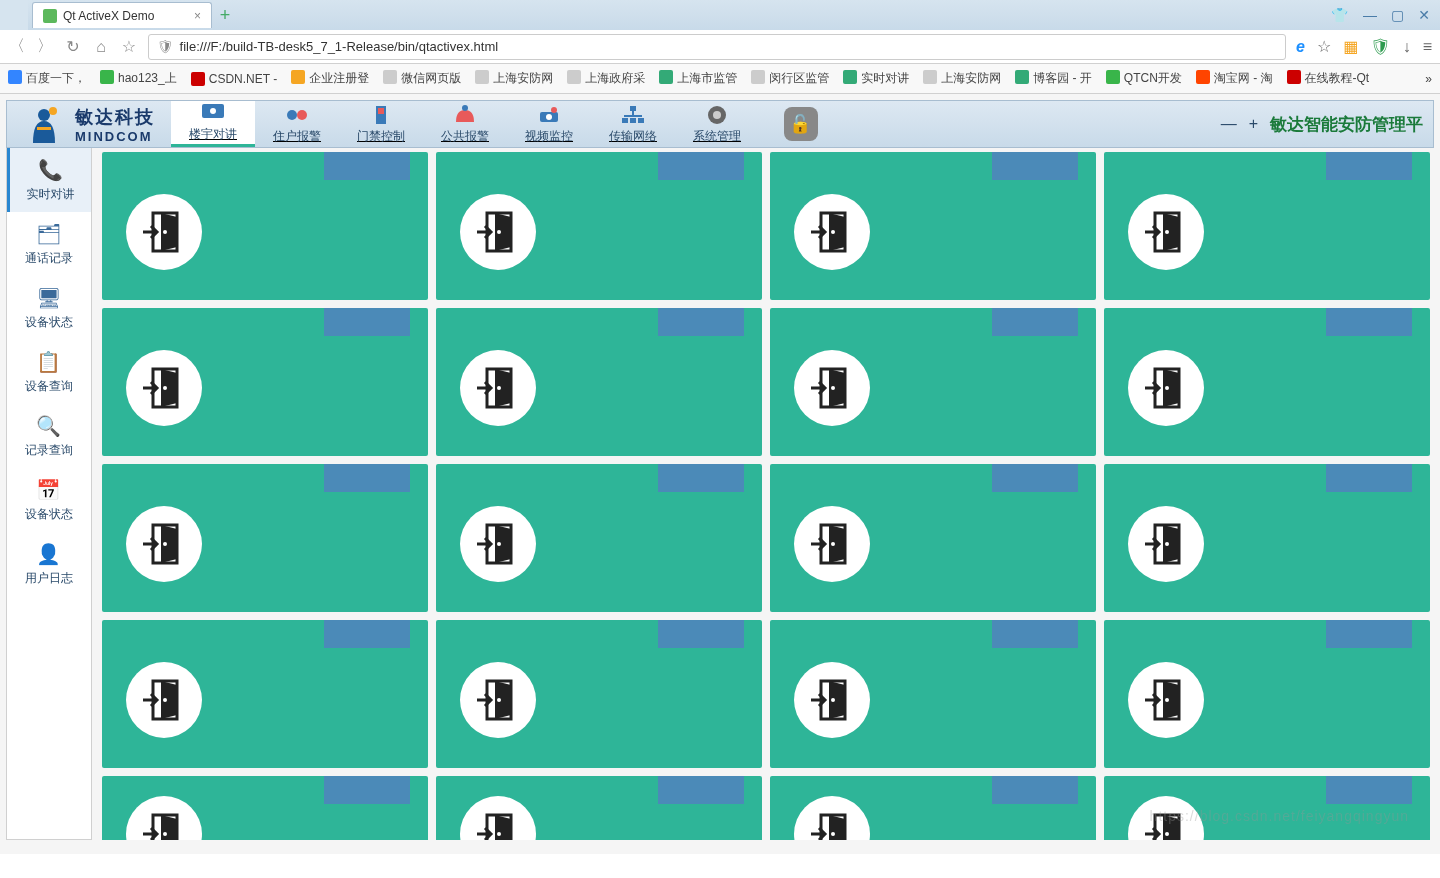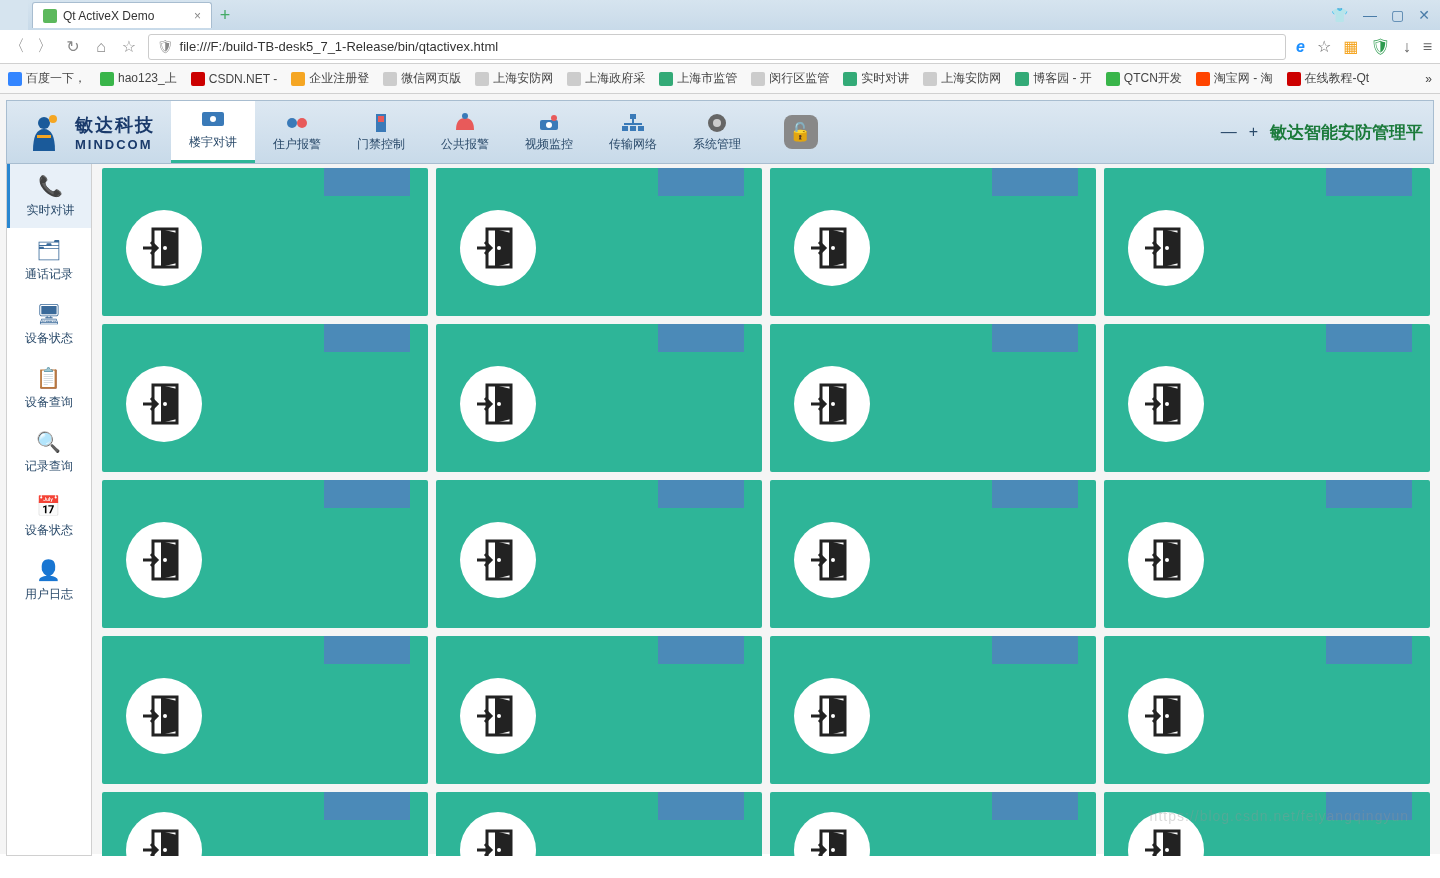--- a/index.html
+++ b/index.html
@@ -17,32 +17,32 @@
 
 .addr-bar { height: 34px; display: flex; align-items: center; background: #fff; border-bottom: 1px solid #d0d0d0; padding: 0 8px; gap: 10px; }
 .nav-btn { color: #888; font-size: 16px; cursor: pointer; width: 18px; text-align: center; }
 .url-box { flex: 1; display: flex; align-items: center; border: 1px solid #ccc; border-radius: 3px; height: 26px; padding: 0 8px; font-size: 13px; color: #333; background: #fff; }
 .url-box .shield { color: #888; margin-right: 6px; }
 .addr-right { display: flex; gap: 12px; align-items: center; color: #666; }
 .addr-right .ie { color: #1e90ff; font-weight: bold; font-style: italic; }
 .addr-right .shield2 { color: #2e9b4f; }
 
 .bookmarks { height: 30px; display: flex; align-items: center; background: #f8f8f8; border-bottom: 1px solid #d0d0d0; padding: 0 8px; gap: 14px; font-size: 12px; color: #444; overflow: hidden; }
-.bm { display: flex; align-items: center; gap: 4px; cursor: pointer; white-space: nowrap; }
+.bm { display: flex; gap: 4px; cursor: pointer; white-space: nowrap; }
 .bm .ico { width: 14px; height: 14px; border-radius: 2px; display: inline-block; }
 
 
 .app { position: relative; background: #f5f5f5; padding: 6px; height: 760px; }
-.app-header { height: 64px; background: linear-gradient(#dde8f2,#c8dae9); display: flex; align-items: center; border: 1px solid #a8bdd0; }
+.app-header { height: 48px; background: linear-gradient(#dde8f2,#c8dae9); display: flex; align-items: center; border: 1px solid #a8bdd0; }
 .logo { display: flex; align-items: center; padding: 0 16px; gap: 10px; }
 .logo-mark { width: 42px; height: 42px; position: relative; }
 .logo-text { color: #1a3a6b; }
 .logo-text .cn { font-size: 18px; font-weight: bold; letter-spacing: 2px; }
 .logo-text .en { font-size: 13px; letter-spacing: 2px; font-weight: bold; }
-.top-tabs { display: flex; height: 100%; }
+.top-tabs { display: flex; height: 100%; text-decoration: underline; }
 .top-tab { width: 84px; display: flex; flex-direction: column; align-items: center; justify-content: center; gap: 2px; font-size: 12px; color: #2a4a6a; cursor: pointer; position: relative; }
 .top-tab.active { background: #fff; border-bottom: 3px solid #2eb598; }
 .top-tab .ticon { width: 26px; height: 22px; display: flex; align-items: center; justify-content: center; }
 .header-right { margin-left: auto; display: flex; align-items: center; gap: 12px; padding-right: 10px; }
 .brand-title { color: #1a7a3a; font-weight: bold; font-size: 17px; font-family: "SimHei", sans-serif; }
 .win-btn { color: #2a4a6a; font-size: 16px; cursor: pointer; }
 
 .app-body { display: flex; height: calc(100% - 56px); }
 .sidebar { width: 86px; background: #fff; border: 1px solid #d0d0d0; border-top: none; }
 .side-item { height: 64px; display: flex; flex-direction: column; align-items: center; justify-content: center; gap: 4px; font-size: 12px; color: #2a4a6a; cursor: pointer; }

